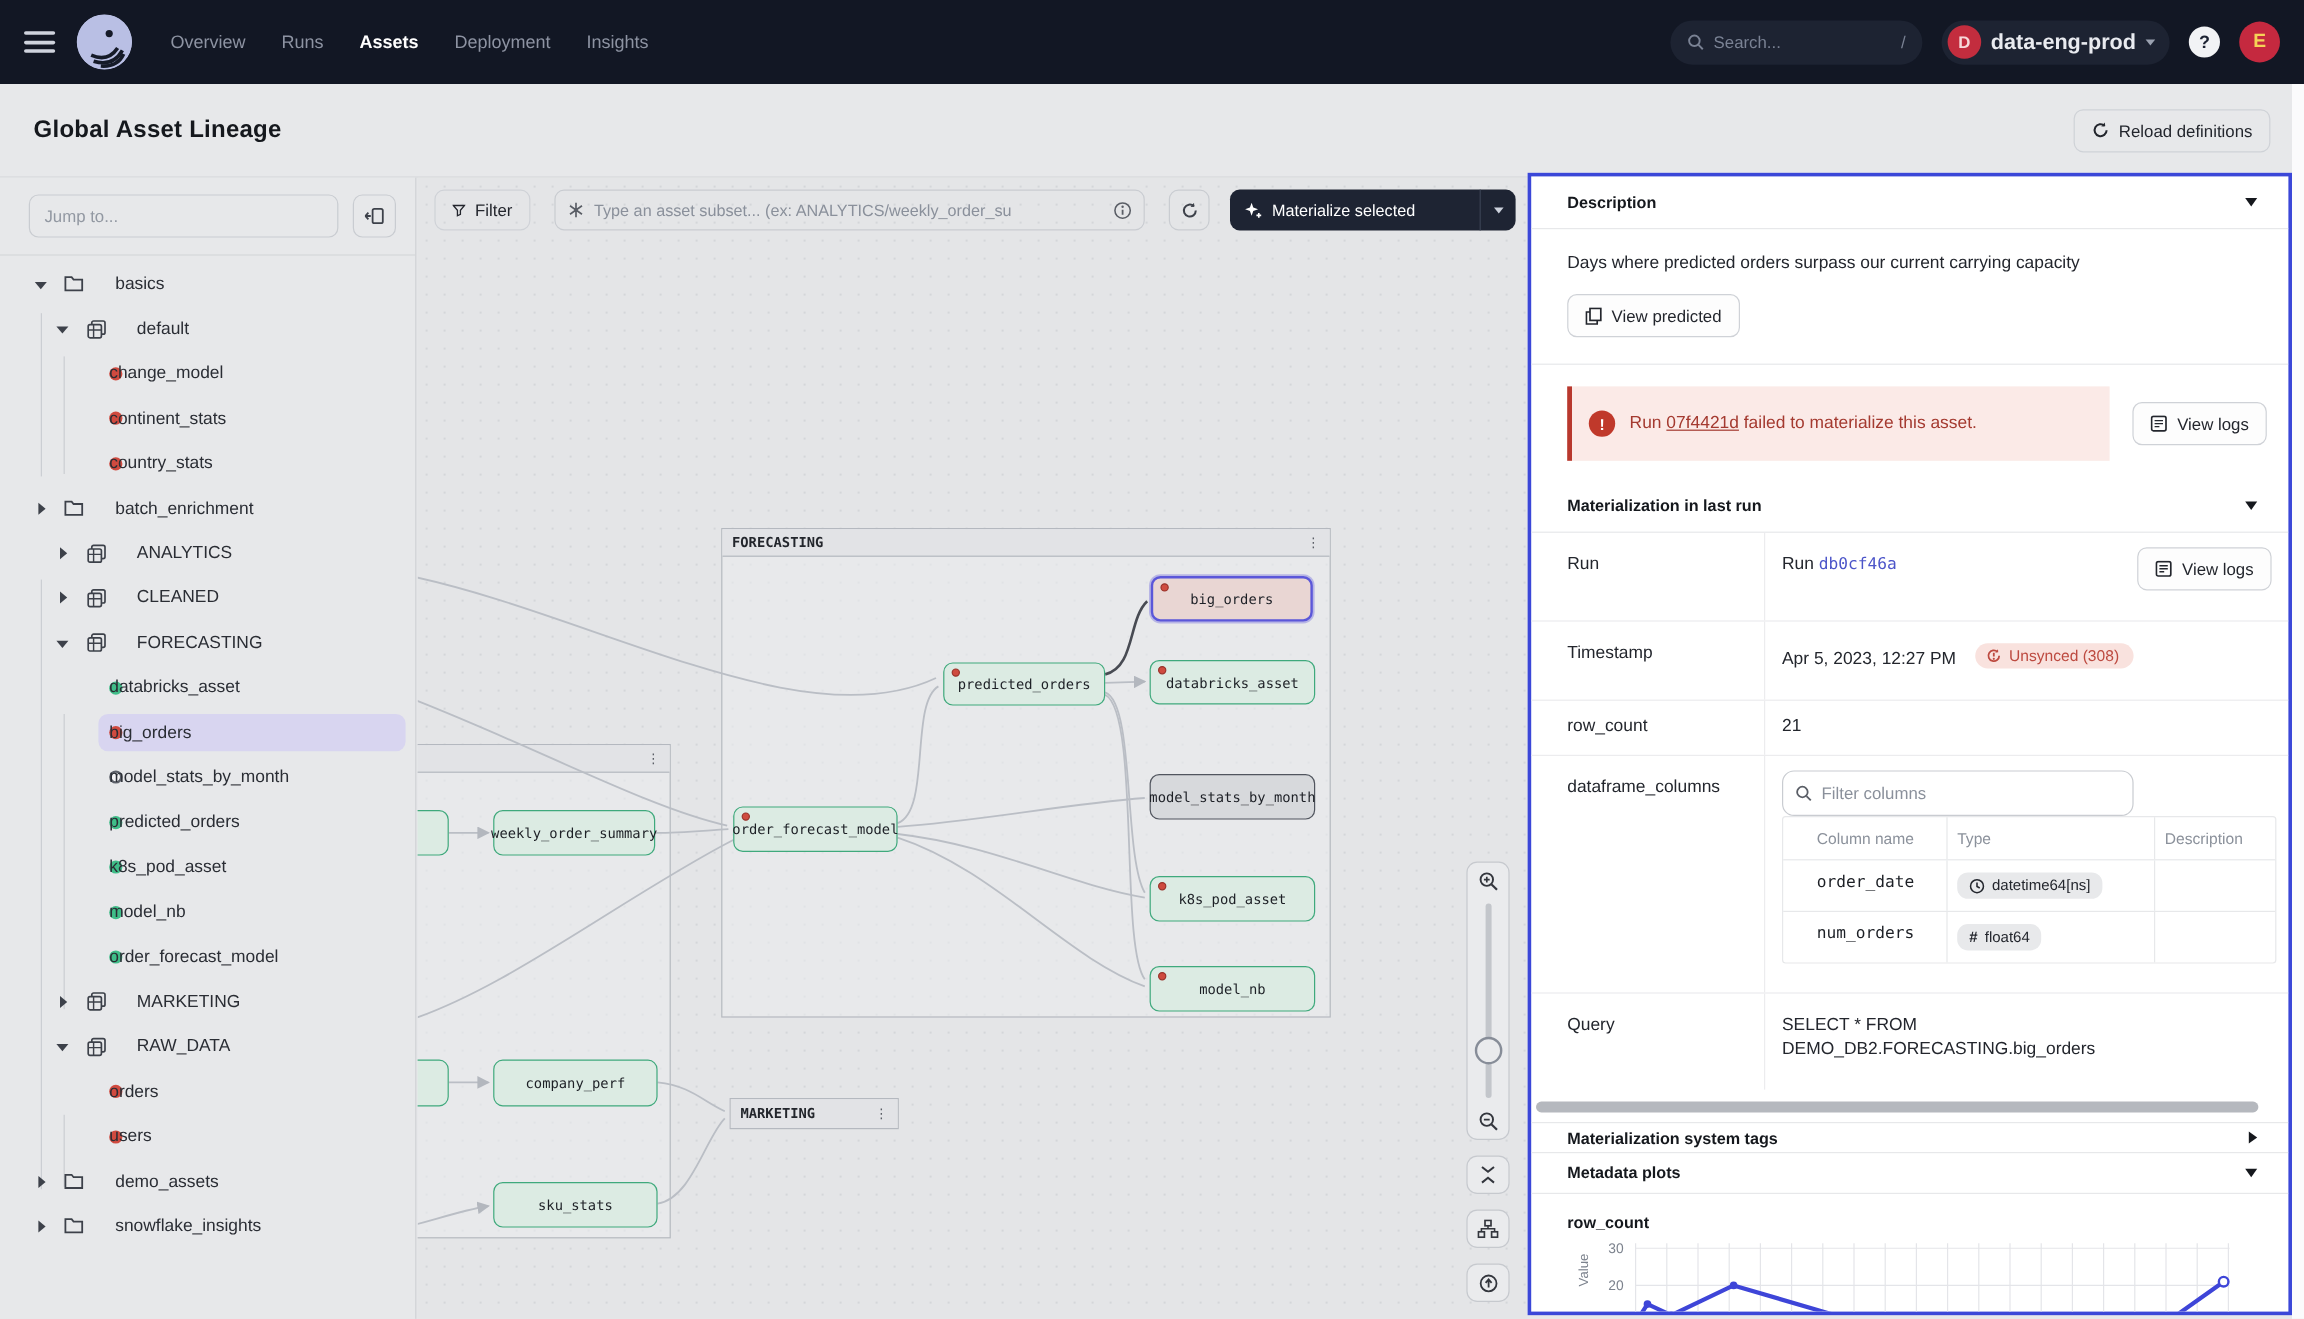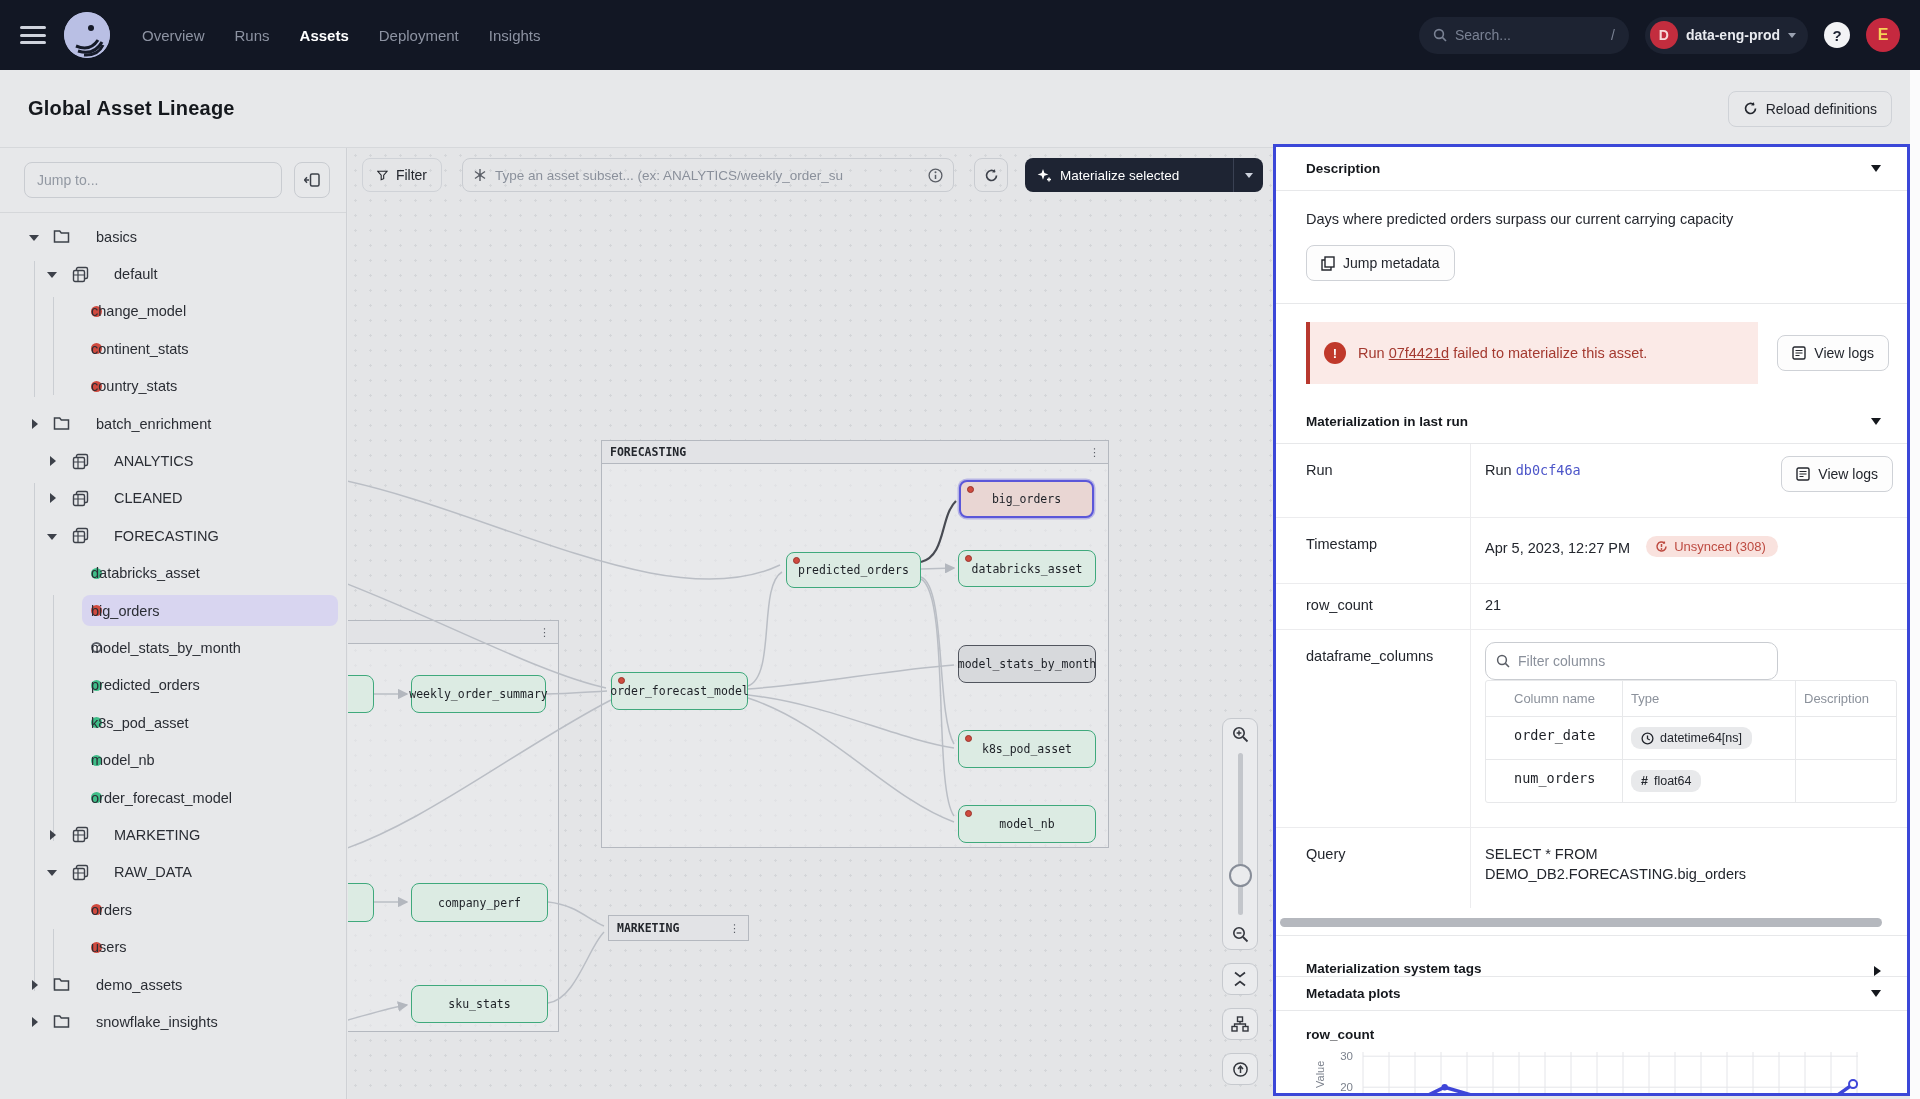--- a/index.html
+++ b/index.html
@@ -17,21 +17,21 @@
   .nav-links { display:flex; gap:30px; margin-left:14px; }
   .nav-link { color:#8d93a2; font-size:15px; cursor:pointer; }
   .nav-link.active { color:#ffffff; font-weight:bold; }
   .nav-right { display:flex; align-items:center; gap:16px; }
   .search-pill { width:210px; height:37px; background:#1d2332; border-radius:19px; display:flex; align-items:center;
     padding:0 14px; gap:8px; color:#7a8294; font-size:14px; }
   .search-pill .slash { margin-left:auto; color:#7a8294; }
   .ws-pill { height:37px; background:#1d2332; border-radius:19px; display:flex; align-items:center; padding:0 12px 0 5px; gap:8px; }
   .ws-badge { width:28px; height:28px; border-radius:50%; background:#c32d3e; color:#f7d9d9; font-weight:bold;
     font-size:14px; display:flex; align-items:center; justify-content:center; }
-  .ws-name { color:#e9ebf0; font-size:14px; font-weight:bold; }
+  .ws-name { color:#e9ebf0; font-size:18px; font-weight:bold; }
   .chev-down { width:0; height:0; border-left:4px solid transparent; border-right:4px solid transparent; border-top:5px solid #9aa1b0; }
   .help-circ { width:26px; height:26px; border-radius:50%; background:#f2f3f5; color:#1d2332; font-weight:bold;
     display:flex; align-items:center; justify-content:center; font-size:15px; }
   .avatar { width:34px; height:34px; border-radius:50%; background:#c5293f; color:#f5d357; font-weight:bold;
     font-size:16px; display:flex; align-items:center; justify-content:center; }
 
   
   .pageheader { position:absolute; left:0; top:70px; width:1920px; height:78px; background:#e7e8ea;
     border-bottom:1px solid #d6d8db; display:flex; align-items:center; justify-content:space-between; padding:0 28px; }
   .page-title { font-size:20px; font-weight:bold; color:#15181d; letter-spacing:.2px; }
@@ -542,21 +542,21 @@
     <div class="sec-head">
       <span class="t">Description</span>
       <span class="tri-down"></span>
     </div>
     <p class="desc-text">Days where predicted orders surpass our current carrying capacity</p>
     <button class="btn vm-btn">
       <svg width="14" height="15" viewBox="0 0 14 15">
         <rect x="4" y="1" width="9" height="10" fill="none" stroke="#23262d" stroke-width="1.4"></rect>
         <path d="M4 4 H1 V14 H10 V11" fill="none" stroke="#23262d" stroke-width="1.4"></path>
       </svg>
-      <span>Jump metadata</span>
+      <span>View predicted</span>
     </button>
     <div class="d-div"></div>
 
     <div class="err-wrap">
       <div class="err-banner">
         <span class="err-icon">!</span>
         <span class="err-text">
           <span>Run</span>
           <a>07f4421d</a>
           <span>failed to materialize this asset.</span>
@@ -656,21 +656,21 @@
         <div class="kv-label">Query</div>
         <div class="kv-val">
           <div>SELECT * FROM</div>
           <div style="margin-top:4px;">DEMO_DB2.FORECASTING.big_orders</div>
         </div>
       </div>
     </div>
 
     <div class="hscroll"></div>
 
-    <div class="sec-head" style="margin-top:8px; border-top:1px solid #e7e8ea; height:42px;align-items:flex-end;">
+    <div class="sec-head" style="margin-top:8px; border-top:1px solid #e7e8ea; height:26px;">
       <span class="t">Materialization system tags</span>
       <span class="tri-right"></span>
     </div>
     <div class="sec-head" style="height:34px;">
       <span class="t">Metadata plots</span>
       <span class="tri-down"></span>
     </div>
 
     <div class="plot-label">row_count</div>
     <div class="chart-wrap">

